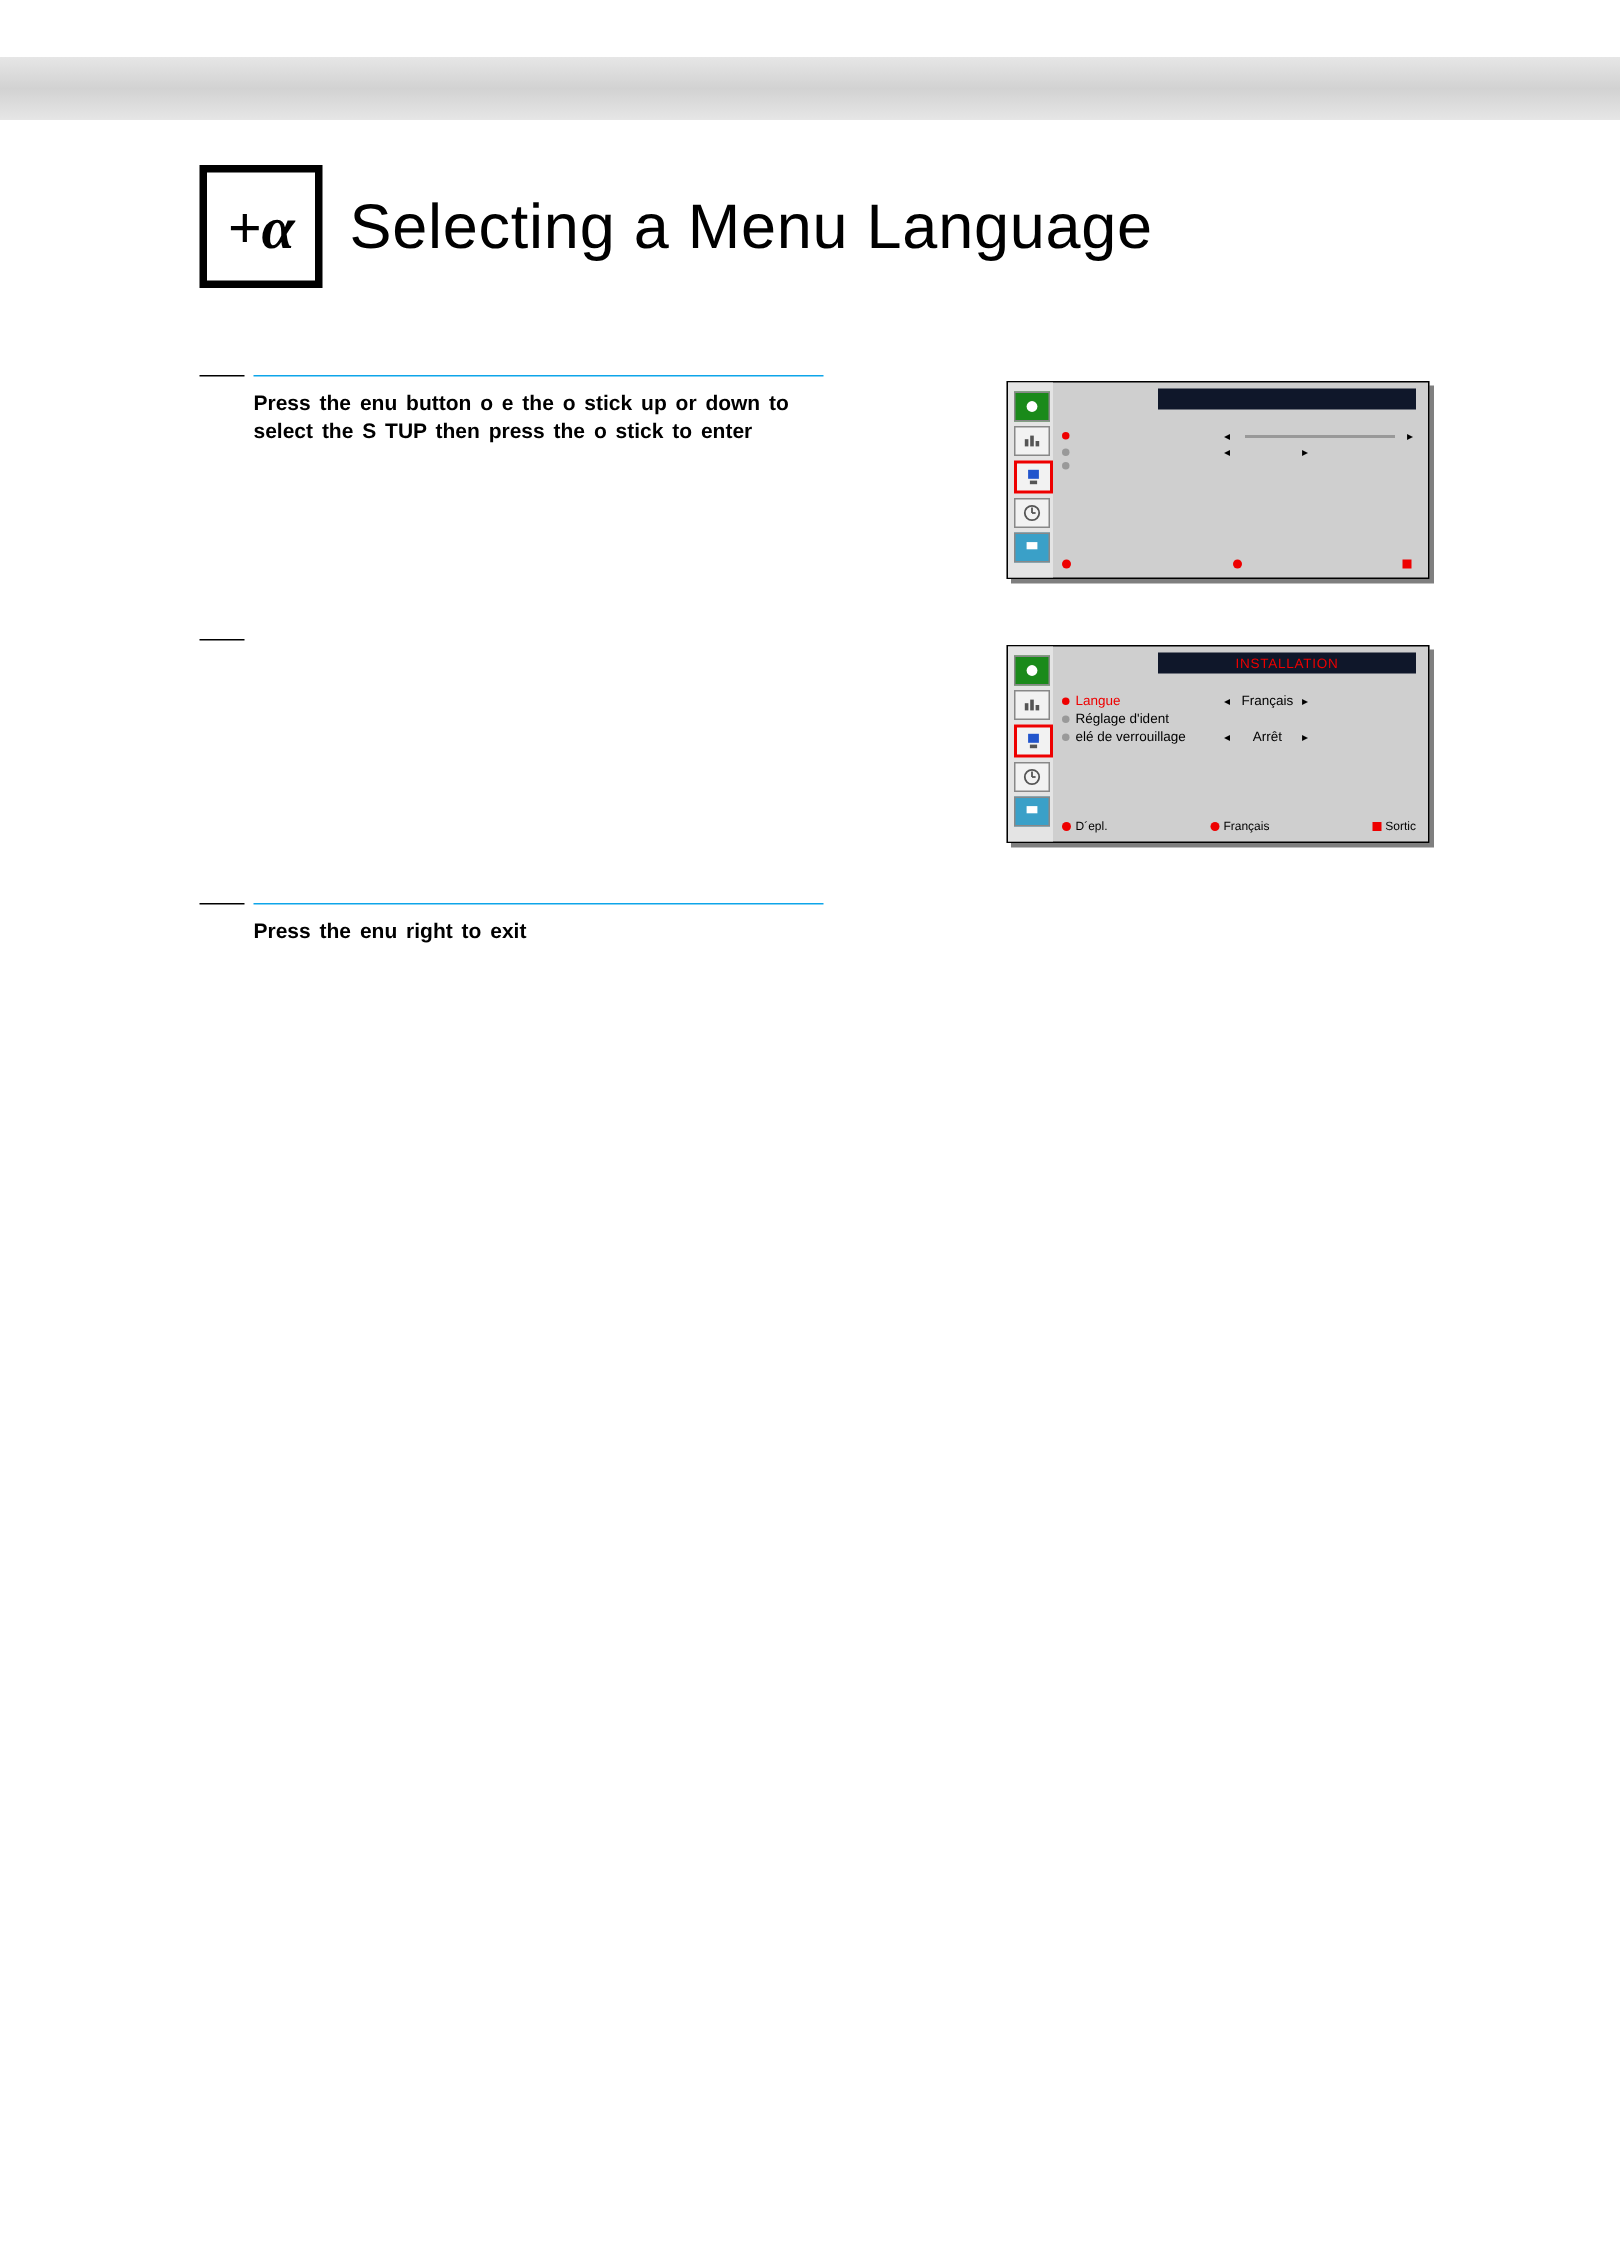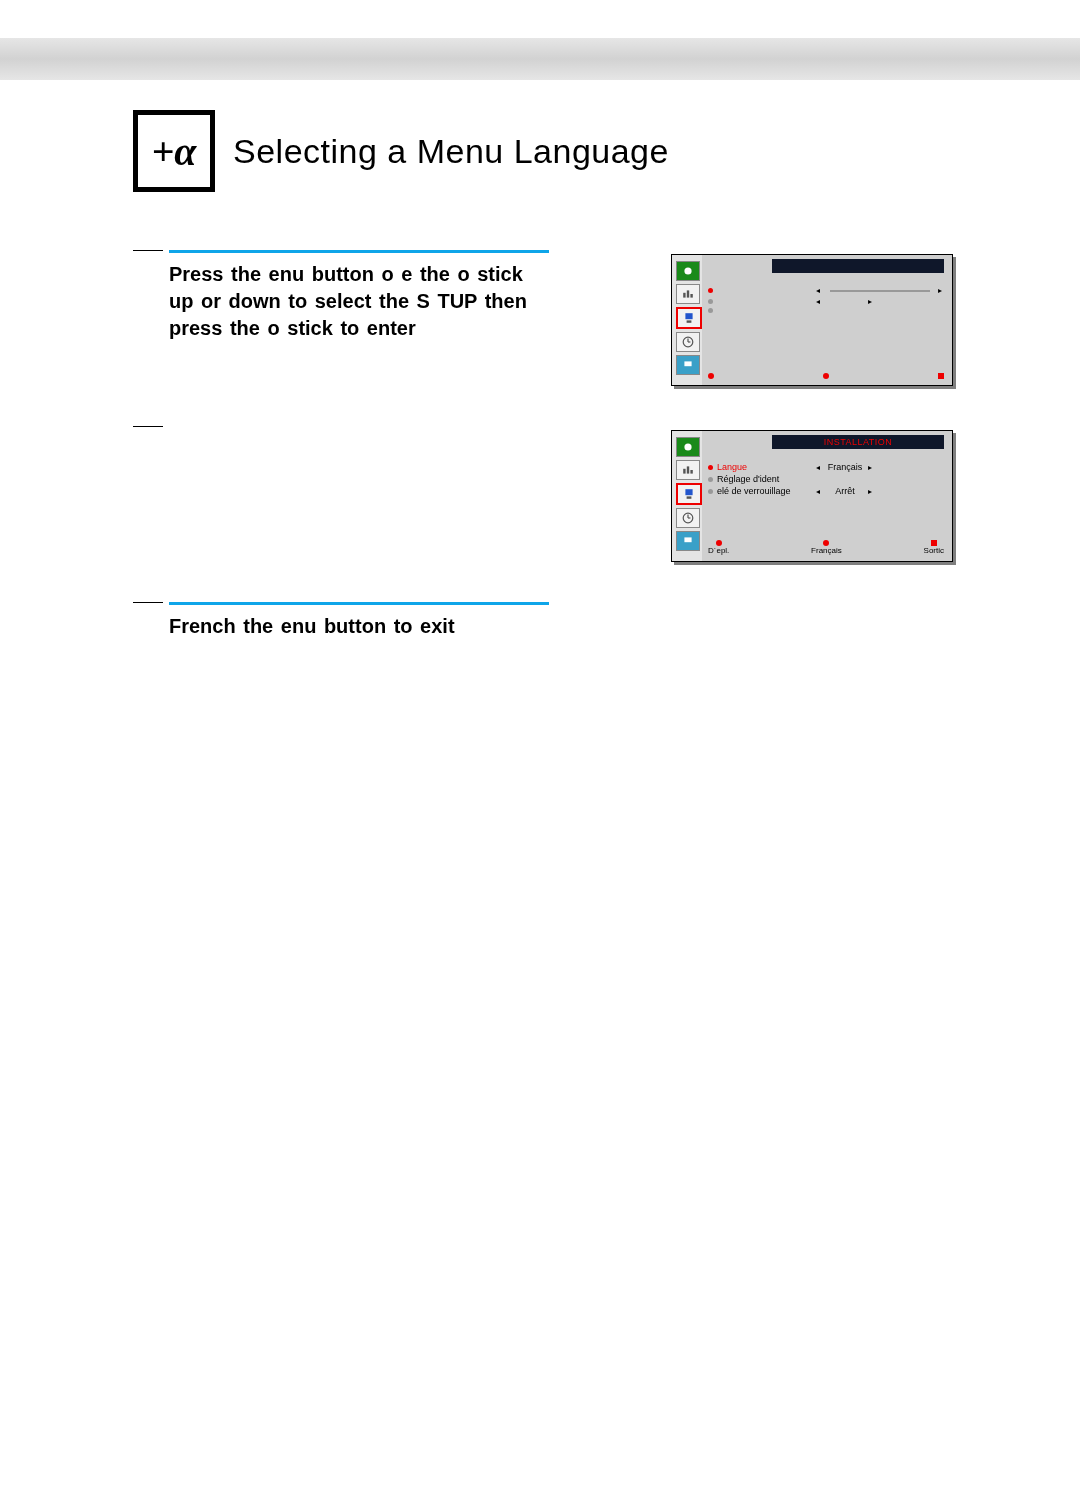--- a/index.html
+++ b/index.html
@@ -33,21 +33,21 @@
     border: 5px solid #000;
     display: flex;
     align-items: center;
     justify-content: center;
     font-family: "Times New Roman", serif;
     font-style: italic;
     font-weight: bold;
     font-size: 40px;
   }
   .pagetitle {
-    font-size: 34px;
+    font-size: 42px;
     font-weight: 300;
     letter-spacing: 0.5px;
     color: #000;
   }
   .steps {
     position: absolute;
     top: 250px;
     left: 133px;
     width: 820px;
   }
@@ -59,24 +59,24 @@
   }
   .stepnum {
     width: 30px;
     font-size: 24px;
     font-weight: 700;
     border-top: 1px solid #000;
     padding-top: 8px;
   }
   .steptext {
     width: 380px;
-    font-size: 20px;
+    font-size: 14px;
     font-weight: 700;
     line-height: 1.35;
-    border-top: 3px solid #0ea5e9;
+    border-top: 1px solid #0ea5e9;
     padding-top: 8px;
     word-spacing: 2px;
   }
   .osd {
     width: 280px;
     height: 130px;
     background: #cfcfcf;
     border: 1px solid #000;
     box-shadow: 3px 3px 0 rgba(0,0,0,0.5);
     margin-left: auto;
@@ -154,21 +154,21 @@
   .osd .footer {
     position: absolute;
     left: 6px;
     right: 8px;
     bottom: 6px;
     display: flex;
     align-items: center;
     column-gap: 6px;
     font-size: 8px;
   }
-  .osd .footer .fi { display:flex; align-items:center; column-gap:3px;flex-direction:column;}
+  .osd .footer .fi { display:flex; align-items:center; column-gap:3px;}
   .osd .footer .d  { width:6px;height:6px;border-radius:50%;background:#e00;}
   .osd .footer .sq { width:6px;height:6px;background:#e00;}
   .sbi svg { width: 12px; height: 12px; }
 </style>
 </head>
 <body>
 
 <div class="topbar"></div>
 
 <div class="titlewrap">
@@ -330,16 +330,16 @@
               <span class="sq"></span>
               <span>Sortic</span>
             </span>
         </div>
       </div>
     </div>
   </div>
 
   <div class="step">
     <div class="stepnum"></div>
-    <div class="steptext">French the  enu button to exit</div>
+    <div class="steptext">Press the  enu right to exit</div>
   </div>
 
 </div>
 
 </body></html>

